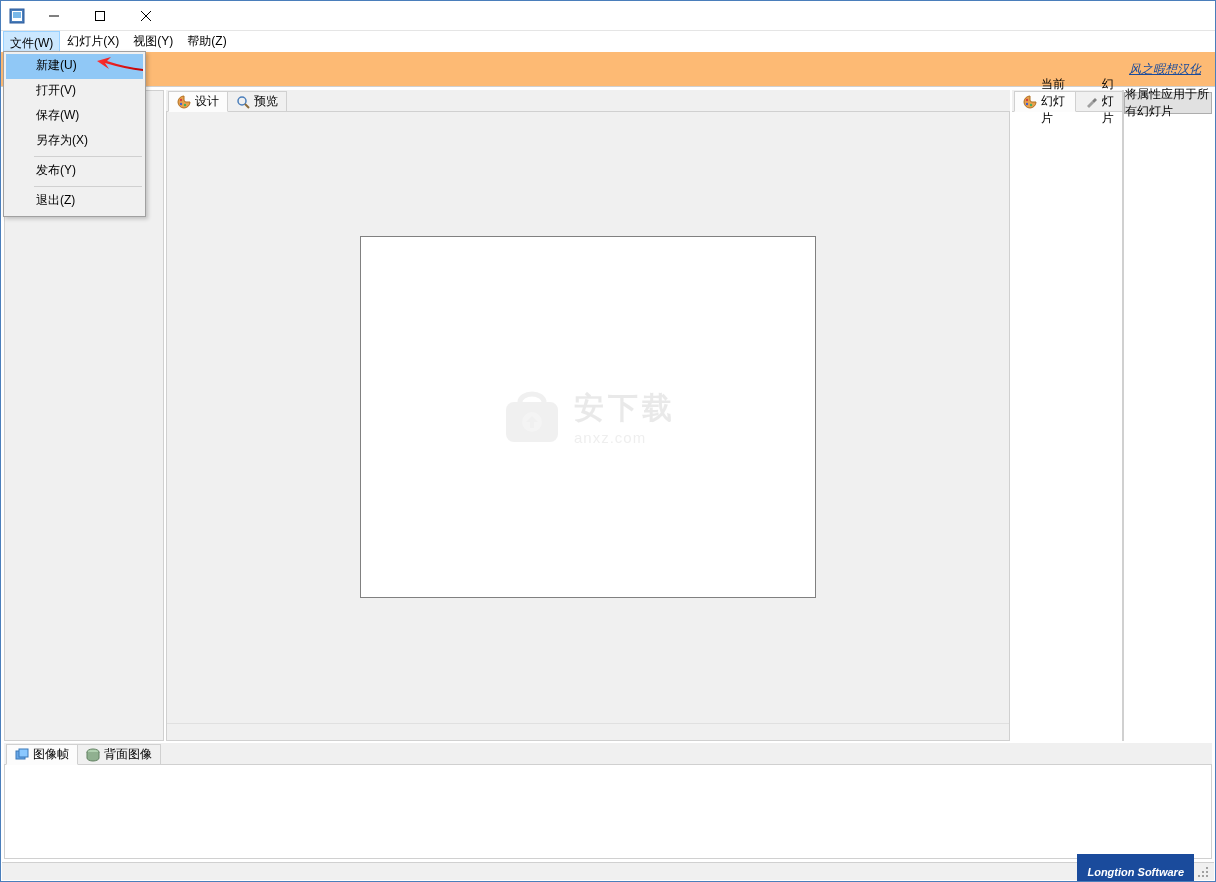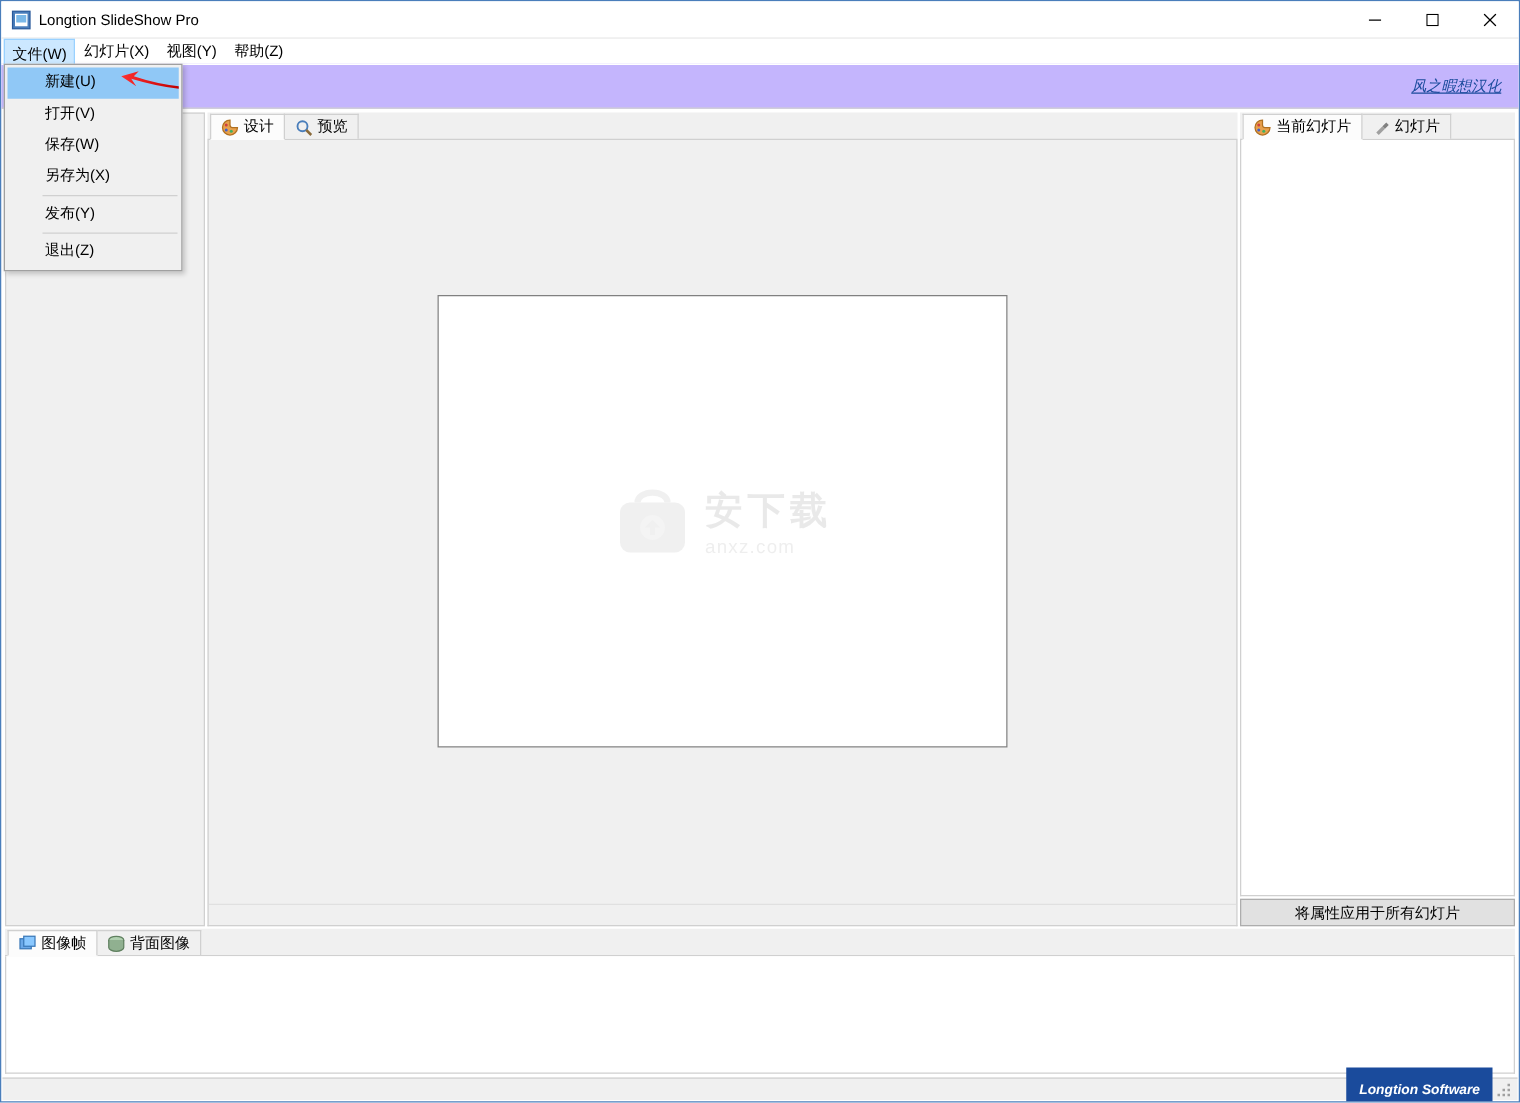--- a/index.html
+++ b/index.html
@@ -21,31 +21,31 @@
 .dropdown { position: absolute; left: 2px; top: 50px; width: 143px; background: #f0f0f0; border: 1px solid #a0a0a0; box-shadow: 2px 2px 4px rgba(0,0,0,0.2); z-index: 100; padding: 2px; }
 .dropdown-item { padding: 3px 20px 5px 30px; cursor: default; position: relative; }
 .dropdown-item.highlighted { background: #90c8f6; color: #000; }
 .dropdown-sep { height: 1px; background: #d0d0d0; margin: 2px 1px 2px 28px; }
 .dropdown-left-gutter { position: absolute; left: 2px; top: 2px; bottom: 2px; width: 26px; }
 
 
 .red-arrow { position: absolute; left: 94px; top: 54px; z-index: 101; pointer-events: none; }
 
 
-.toolbar { height: 36px; background: #c4b5fd; border-top: 1px solid #fff; border-bottom: 1px solid #d0d0d0; display: flex; align-items: center; padding: 0 4px; }
+.toolbar { height: 36px; background: #fdba74; border-top: 1px solid #fff; border-bottom: 1px solid #d0d0d0; display: flex; align-items: center; padding: 0 4px; }
 .tool-btn { width: 32px; height: 32px; display: flex; align-items: center; justify-content: center; margin: 0 2px; border-radius: 2px; cursor: default; }
 .toolbar-spacer { flex: 1; }
 .toolbar-link { color: #1a4b9c; text-decoration: underline; font-style: italic; margin-right: 10px; cursor: pointer; }
 
 
 .content { position: absolute; left: 1px; top: 87px; right: 1px; bottom: 20px; display: flex; flex-direction: column; }
 .upper-row { flex: 1; display: flex; min-height: 0; }
 .left-strip { width: 160px; background: #f0f0f0; border: 1px solid #d0d0d0; margin: 2px 0 2px 2px; }
 .center-panel { flex: 1; margin: 2px; display: flex; flex-direction: column; min-width: 0; }
-.right-panel { width: 220px; margin: 2px 2px 2px 0; display: flex; flex-direction: column; }
+.right-panel { width: 200px; margin: 2px 2px 2px 0; display: flex; }
 
 
 .tab-strip { height: 22px; background: #f0f0f0; display: flex; align-items: flex-end; border-bottom: 1px solid #d0d0d0; padding-left: 2px; gap: 0; }
 .tab { height: 20px; padding: 2px 8px; background: #f0f0f0; border: 1px solid #d0d0d0; border-bottom: none; display: flex; align-items: center; gap: 4px; cursor: default; position: relative; margin-right: -1px; margin-top: 25px; }
 .tab.active { background: #fcfcfc; height: 21px; z-index: 2; border-bottom: 1px solid #fcfcfc; margin-bottom: -1px; }
 .tab .tab-icon { width: 14px; height: 14px; display: inline-flex; align-items: center; justify-content: center; }
 
 
 .canvas-wrap { flex: 1; background: #f0f0f0; border: 1px solid #d0d0d0; border-top: none; position: relative; overflow: hidden; }
 .canvas-inner { position: absolute; left: 0; right: 0; top: 0; bottom: 18px; display: flex; align-items: center; justify-content: center; }
@@ -77,21 +77,20 @@
 <body>
 
 <div class="title-bar">
   <span class="app-icon">
     <svg width="16" height="16">
         <rect x="1" y="1" width="14" height="14" fill="#4a7ebb" stroke="#2a5a9b"></rect>
         <rect x="3" y="3" width="10" height="10" fill="#fff"></rect>
         <rect x="4" y="4" width="8" height="6" fill="#7ab8e8"></rect>
       </svg>
   </span>
-  <span class="title-text">Longtion SlideShow Pro</span>
   <div class="win-btns">
     <div class="win-btn">
         <svg width="10" height="10">
           <line x1="0" y1="5" x2="10" y2="5" stroke="#000" stroke-width="1"></line>
         </svg>
       </div>
     <div class="win-btn">
         <svg width="10" height="10">
           <rect x="0.5" y="0.5" width="9" height="9" fill="none" stroke="#000" stroke-width="1"></rect>
         </svg>

